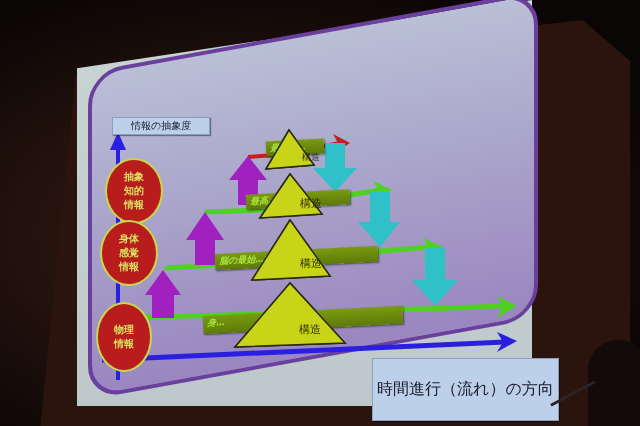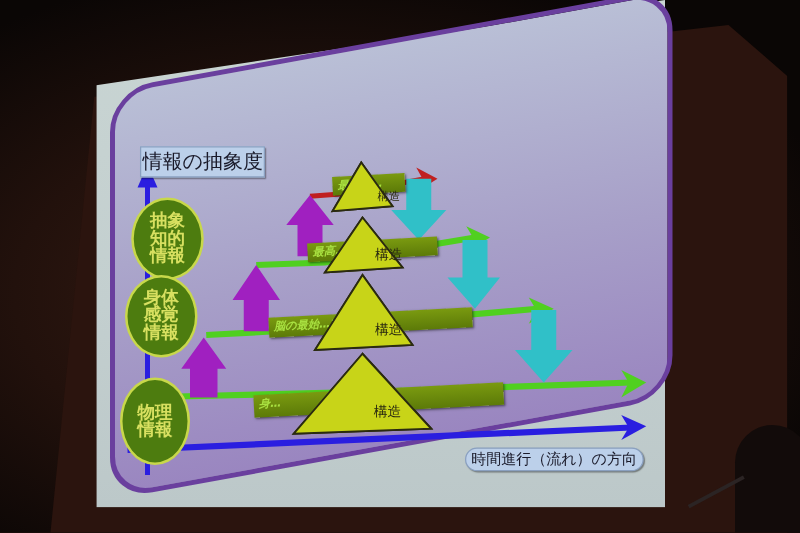--- a/index.html
+++ b/index.html
@@ -8,22 +8,22 @@
   .frame{position:absolute;left:40px;top:20px;width:590px;height:410px;background:#2b140e;
     clip-path:polygon(6% 14%,92% 0%,100% 10%,100% 100%,0% 100%);}
   .screen{position:absolute;left:77px;top:0;width:455px;height:406px;background:linear-gradient(180deg,#c9d5d3 0%,#c3cfcf 60%,#bcc8c9 100%);
     clip-path:polygon(0% 16.8%,100% 0%,100% 100%,0% 100%);}
   .slide-title{position:absolute;left:270px;top:60px;font-size:25px;color:#1d1d1d;letter-spacing:1px;}
   .panel{position:absolute;left:88px;top:72px;width:442px;height:320px;
     border:4px solid #6a3f9e;border-radius:34px;
     background:linear-gradient(180deg,#b9bfd6 0%,#a79fc8 55%,#9a86c0 100%);
     transform:skewY(-10.3deg);transform-origin:0 100%;}
   .svgwrap{position:absolute;left:0;top:0;width:640px;height:426px;}
-  .label-box{position:absolute;background:#bcd0ea;border:1px solid #8aa0c0;font-size:16px;color:#1a1a2a;padding:1px 1px;box-shadow:1px 1px 1px rgba(0,0,0,0.4);}
-  .circle{position:absolute;border-radius:50%;background:#4d7c0f;border:2px solid #c8d84a;color:#d8e060;font-size:14px;font-weight:bold;text-align:center;display:flex;align-items:center;justify-content:center;line-height:14px;white-space:pre;}
+  .label-box{position:absolute;background:#bcd0ea;border:1px solid #8aa0c0;font-size:10px;color:#1a1a2a;padding:1px 18px;box-shadow:1px 1px 1px rgba(0,0,0,0.4);}
+  .circle{position:absolute;border-radius:50%;background:#b91c1c;border:2px solid #c8d84a;color:#d8e060;font-size:10px;font-weight:bold;text-align:center;display:flex;align-items:center;justify-content:center;line-height:14px;white-space:pre;}
   .band{position:absolute;background:linear-gradient(180deg,#7a9a10,#5c7a08);color:#a8e040;font-size:9px;font-style:italic;font-weight:bold;padding:1px 4px;box-shadow:1px 1px 2px rgba(0,0,0,0.5);transform:rotate(-3deg);overflow:hidden;white-space:nowrap;}
   .tri-label{position:absolute;font-size:11px;color:#2a2a10;margin-left:21px;}
   .speaker{position:absolute;left:588px;top:340px;width:60px;height:90px;border-radius:30px 30px 0 0;background:#120b0a;}
   .mic{position:absolute;left:548px;top:392px;width:50px;height:3px;background:#2b2424;transform:rotate(-28deg);}
 </style>
 </head>
 <body>
 
 <div class="room"></div>
 <div class="frame"></div>
@@ -76,23 +76,23 @@
 </svg>
 
 <div class="tri-label" style="left:278px;top:322px;">構造</div>
 <div class="tri-label" style="left:279px;top:256px;">構造</div>
 <div class="tri-label" style="left:279px;top:196px;">構造</div>
 <div class="tri-label" style="left:281px;top:151px;font-size:9px;">構造</div>
 
 <div class="circle" style="left:105px;top:158px;width:54px;height:62px;">抽象
 知的
 情報</div>
-<div class="circle" style="left:100px;top:220px;width:54px;height:62px;font-family:Liberation Mono, monospace;">身体
+<div class="circle" style="left:100px;top:220px;width:54px;height:62px;">身体
 感覚
 情報</div>
 <div class="circle" style="left:96px;top:302px;width:52px;height:66px;">物理
 情報</div>
 
 <div class="label-box" style="left:112px;top:117px;">情報の抽象度</div>
-<div class="label-box" style="left:372px;top:358px;font-size:12px;padding:0 4px;border-radius:11px;">時間進行（流れ）の方向</div>
+<div class="label-box" style="left:372px;top:358px;font-size:16px;padding:20px 4px;">時間進行（流れ）の方向</div>
 
 <div class="speaker"></div>
 <div class="mic"></div>
 
 </body></html>

